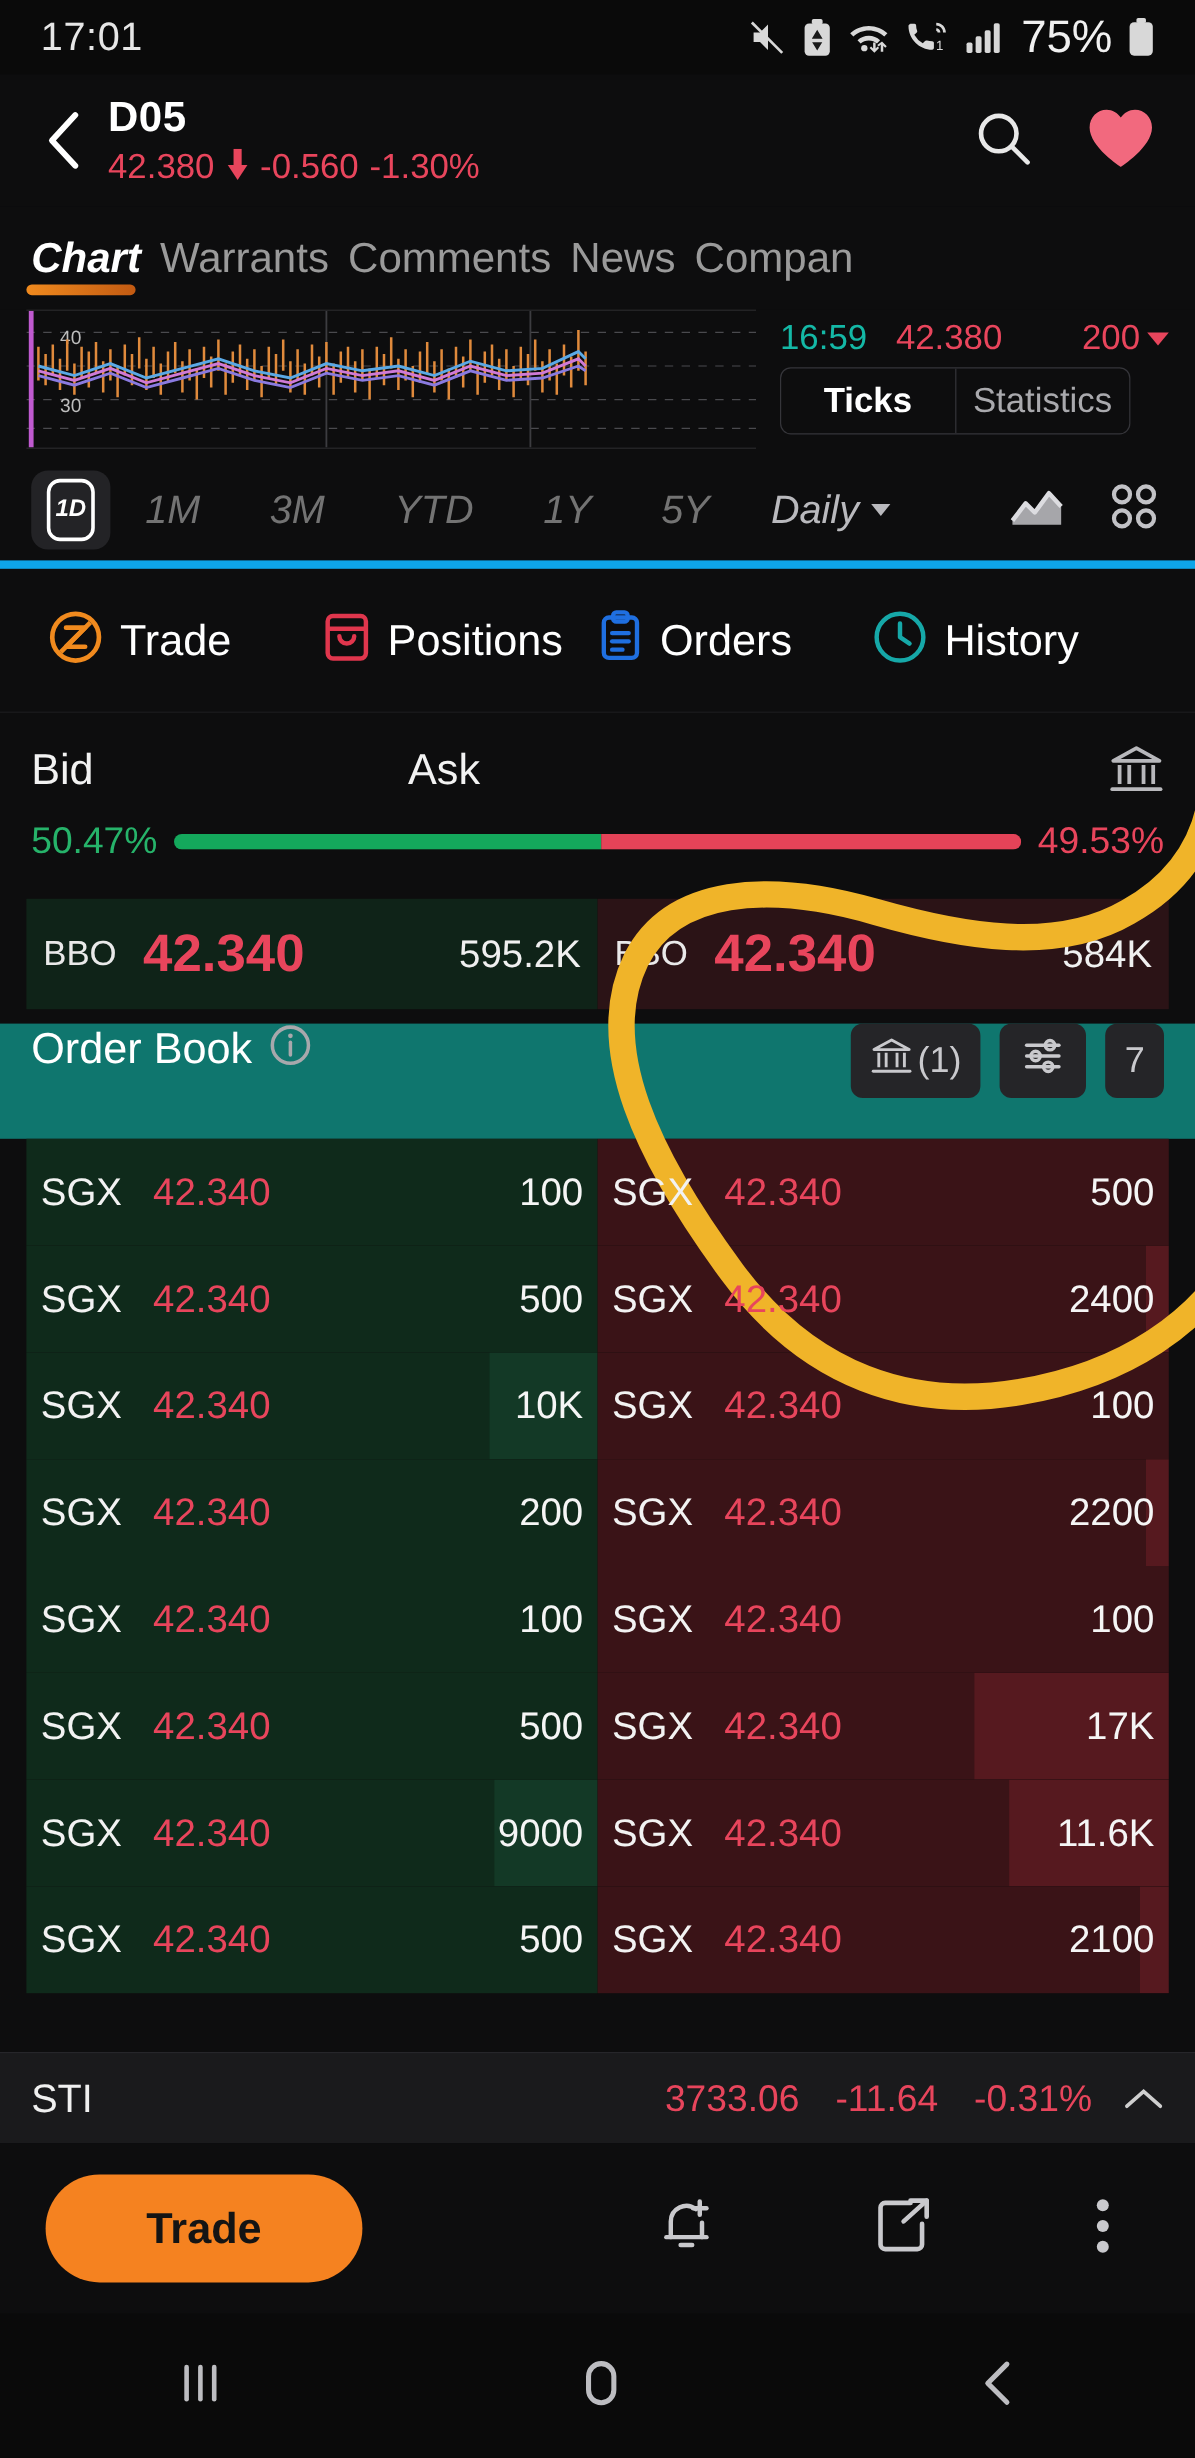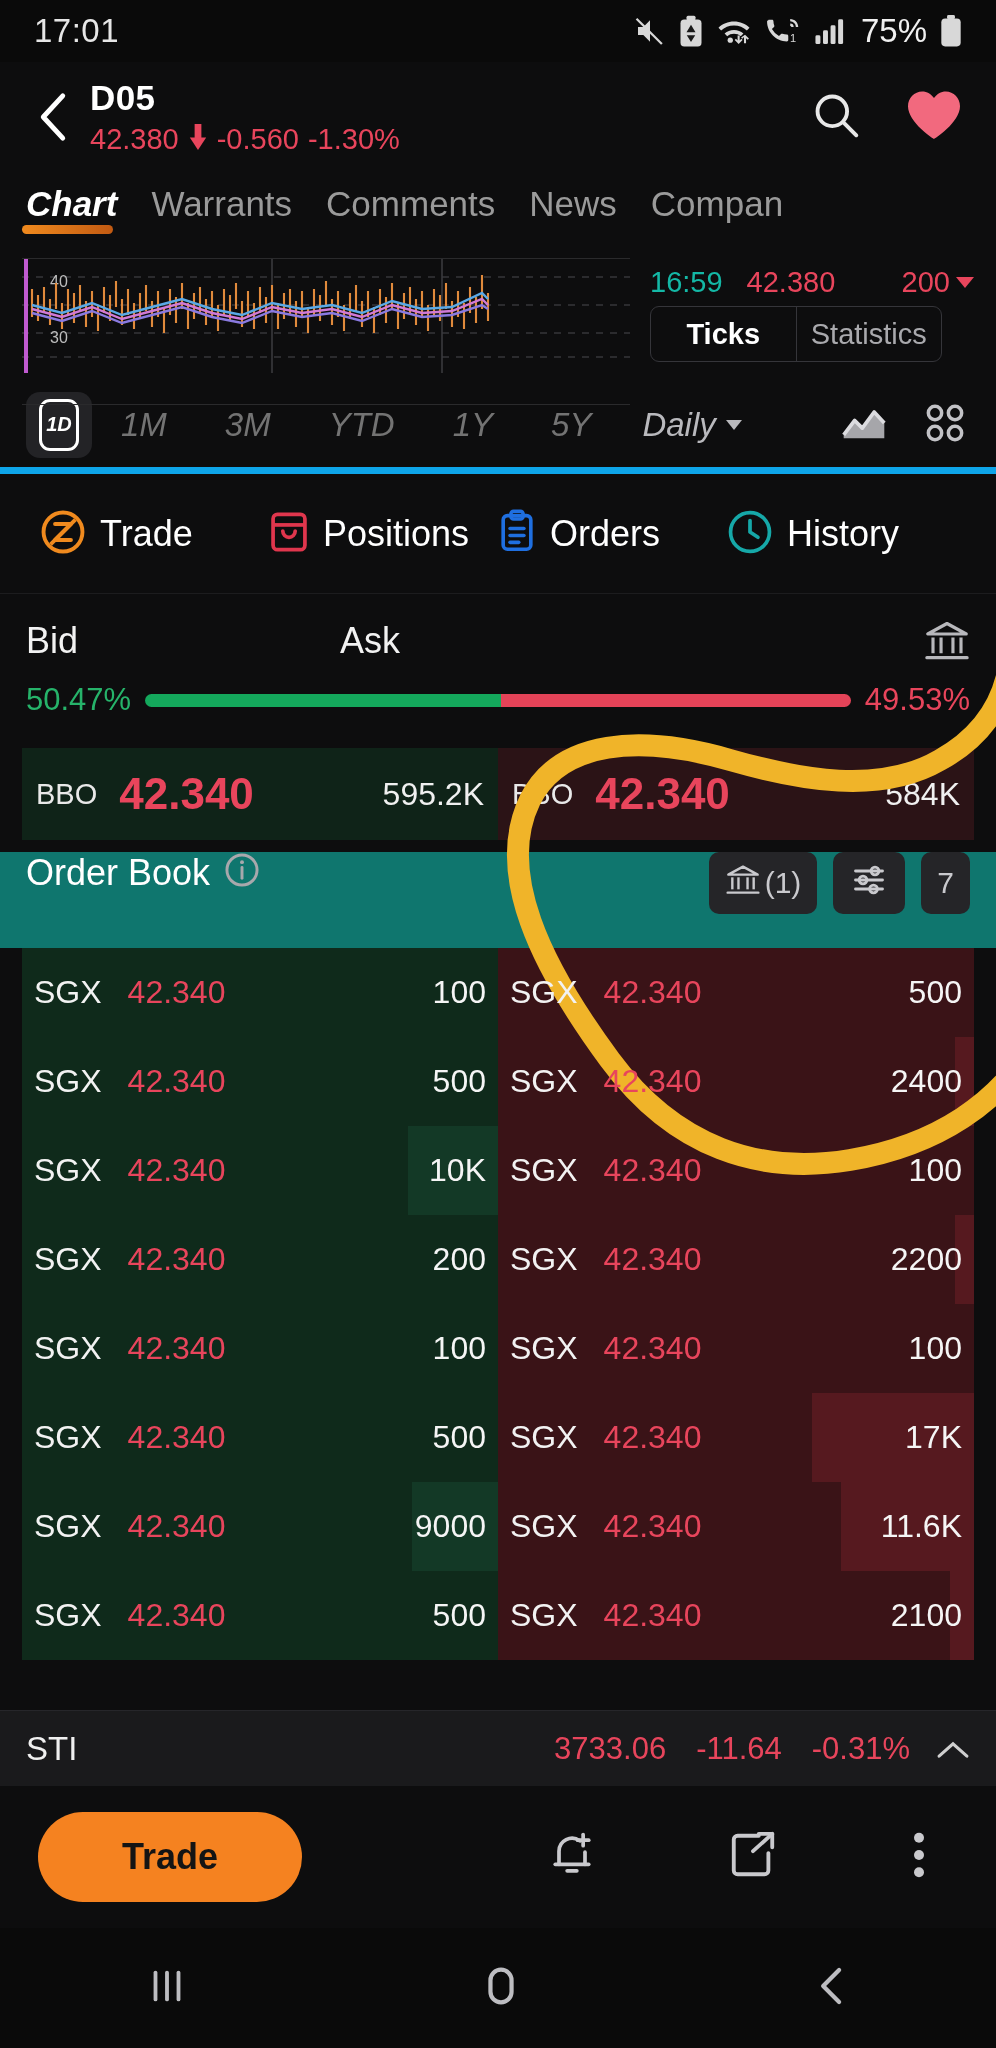--- a/index.html
+++ b/index.html
@@ -9,45 +9,45 @@
     font-family:"Liberation Sans", sans-serif;
     overflow:hidden;
   }
   #app { position:relative; width:996px; height:2048px; background:#0d0d0e; }
 
   
   .statusbar { height:62px; display:flex; align-items:center; padding:0 34px; background:#0a0a0a; }
   .status-time { color:#e6e6e6; font-size:33px; letter-spacing:.5px; }
   .status-right { margin-left:auto; display:flex; align-items:center; gap:13px; }
   .status-right svg { display:block; }
-  .batt-pct { color:#f0f0f0; font-size:33px; margin-left:2px; }
+  .batt-pct { color:#f0f0f0; font-size:38px; margin-left:2px; }
 
   
   .header { height:110px; display:flex; align-items:center; padding:0 26px; background:#0d0d0e; }
   .back-chev { width:54px; height:54px; display:flex; align-items:center; justify-content:center; }
   .hdr-titles { margin-left:10px; }
   .hdr-ticker { color:#fff; font-size:35px; font-weight:bold; letter-spacing:.4px; line-height:1.12; }
   .hdr-price-row { display:flex; align-items:center; gap:9px; margin-top:5px; }
   .hdr-price { color:#e8455c; font-size:29px; }
   .hdr-arrow { color:#e8455c; font-size:26px; line-height:1; }
   .hdr-chg { color:#e8455c; font-size:29px; }
   .hdr-actions { margin-left:auto; display:flex; align-items:center; gap:46px; padding-right:8px; }
 
   
-  .tabs { display:flex; align-items:center; gap:34px; padding:0 26px; height:86px; background:#0d0d0e; overflow:hidden; }
+  .tabs { display:flex; align-items:flex-end; gap:16px; padding:0 26px; height:86px; background:#0d0d0e; overflow:hidden; }
   .tab { color:#9a9a9a; font-size:35px; padding-bottom:22px; white-space:nowrap; position:relative; }
   .tab.active { color:#ffffff; font-weight:bold; font-style:italic; }
   .tab.active::after {
     content:""; position:absolute; left:-4px; right:4px; bottom:12px; height:9px; border-radius:5px;
     background:linear-gradient(90deg,#f08a1e,#c25a12);
   }
 
   
   .chartzone { display:flex; padding:0 22px; height:124px; align-items:flex-start; }
-  .minichart { position:relative; width:608px; height:147px; border:1px solid #2a2a2c; border-left:none; border-right:none; }
+  .minichart { position:relative; width:608px; height:116px; border:1px solid #2a2a2c; border-left:none; border-right:none; }
   .minichart svg { display:block; }
   .ticksbox { flex:1; padding-left:20px; }
   .tick-row { display:flex; align-items:center; gap:10px; height:48px; }
   .tick-time { color:#14b8a6; font-size:29px; }
   .tick-price { color:#e8455c; font-size:29px; margin-left:14px; }
   .tick-vol { color:#e8455c; font-size:29px; margin-left:auto; display:flex; align-items:center; gap:6px; }
   .caret-dn { width:0;height:0;border-left:9px solid transparent;border-right:9px solid transparent;border-top:11px solid #e8455c; }
   .seg { display:flex; border:1px solid #35353a; border-radius:9px; overflow:hidden; height:56px; width:292px; }
   .seg-btn { flex:1; display:flex; align-items:center; justify-content:center; color:#a9a9ad; font-size:29px; }
   .seg-btn.active { color:#ffffff; font-weight:bold; }

